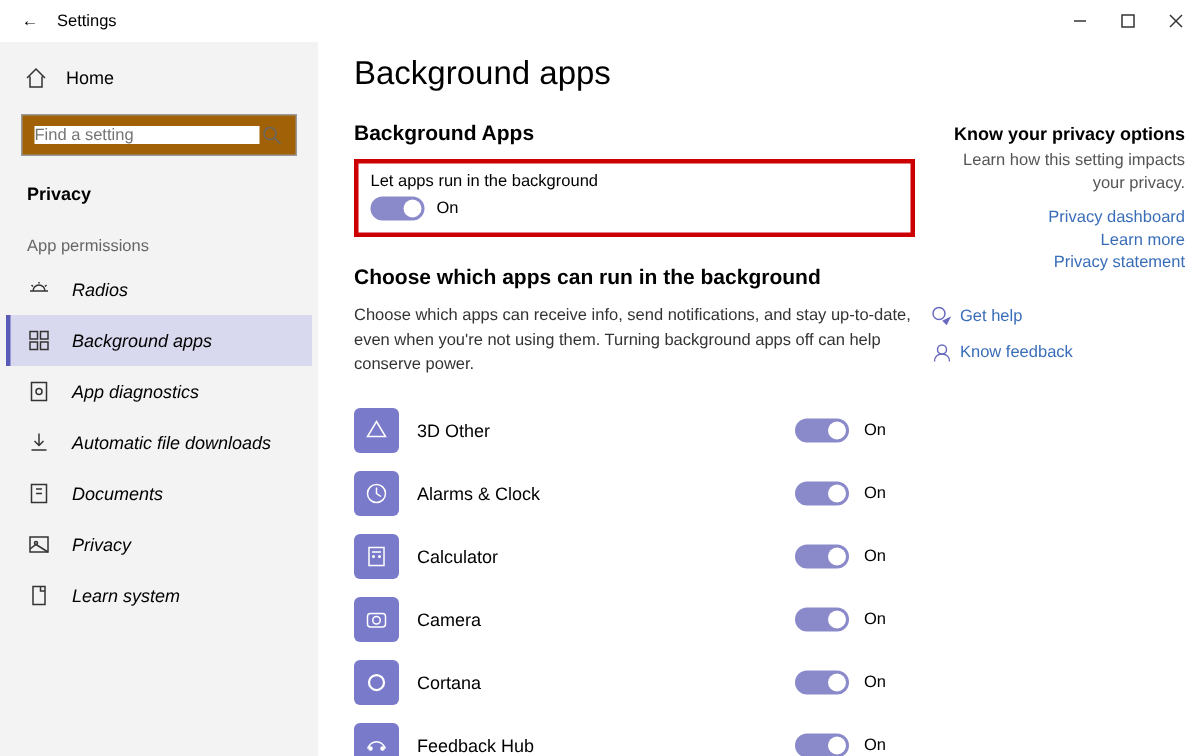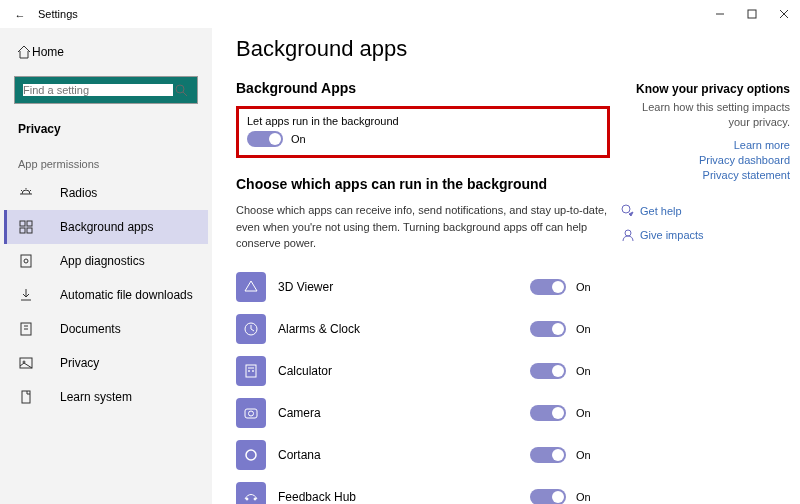--- a/index.html
+++ b/index.html
@@ -5,26 +5,26 @@
 * { box-sizing: border-box; margin: 0; padding: 0; }
 body { font-family: "Segoe UI", sans-serif; font-size: 11px; background: #fff; color: #000; width: 800px; height: 504px; overflow: hidden; }
 .titlebar { height: 28px; display: flex; align-items: center; padding-left: 10px; }
 .titlebar .back { width: 20px; text-align: center; }
 .titlebar .title { margin-left: 8px; font-size: 11px; }
 .titlebar .spacer { flex: 1; }
 .winbtn { width: 32px; height: 28px; display: flex; align-items: center; justify-content: center; }
 .winbtn svg { width: 10px; height: 10px; }
 .container { display: flex; height: calc(100% - 28px); }
 .sidebar { width: 212px; background: #f3f3f3; padding: 8px 4px 0 4px; display: flex; flex-direction: column; }
-.home { display: flex; align-items: center; padding: 8px 12px; font-size: 12px; }
-.search { margin: 8px 10px; display: flex; align-items: center; border: 1px solid #999; background: #0f766e; height: 28px; padding: 0 8px; }
+.home { display: flex; align-items: center; gap: 12px; padding: 8px 12px; font-size: 12px; }
+.search { margin: 8px 10px; display: flex; align-items: center; border: 1px solid #999; background: #a16207; height: 28px; padding: 0 8px; }
 .search input { border: none; outline: none; flex: 1; font-size: 11px; }
 .privacy { padding: 10px 14px; font-weight: 600; font-size: 12px; }
 .section-label { padding: 12px 14px 6px; color: #666; font-size: 11px; }
-.navitem { display: flex; align-items: center; gap: 26px; padding: 9px 14px; font-size: 12px; cursor: pointer; }
+.navitem { display: flex; align-items: center; gap: 14px; padding: 9px 14px; font-size: 12px; cursor: pointer; font-style: italic; }
 .navitem.active { background: #d8d8ee; border-left: 3px solid #5a5ab8; padding-left: 11px; }
 .ic { width: 16px; height: 16px; display: inline-flex; align-items: center; justify-content: center; color: #333; }
 .content { flex: 1; display: flex; padding: 4px 10px 0 24px; overflow: hidden; }
 .main { flex: 1; min-width: 0; }
 h1 { font-size: 22px; font-weight: 400; margin: 4px 0 18px; }
 h2 { font-size: 14px; font-weight: 600; margin: 0 0 10px; }
 .hl { border: 3px solid #c00; padding: 6px 8px 8px; margin: 0 10px 18px 0; }
 .master-label { font-size: 11px; margin-bottom: 4px; }
 .toggle-row { display: flex; align-items: center; gap: 8px; margin-top: 2px; }
 .toggle { width: 36px; height: 16px; border-radius: 10px; background: #8a8acb; position: relative; }
@@ -172,21 +172,21 @@
       </div>
       <h2>Choose which apps can run in the background</h2>
       <p class="desc">Choose which apps can receive info, send notifications, and stay up-to-date, even when you're not using them. Turning background apps off can help conserve power.</p>
       <div id="apps">
           <div class="app">
     <span class="appicon">
               <svg viewBox="0 0 16 16" fill="none" stroke="#fff">
                 <path d="M8 2l6 10H2z"></path>
               </svg>
             </span>
-    <span class="appname">3D Viewer</span>
+    <span class="appname">3D Other</span>
     <span class="tog">
       <span class="toggle"></span>
       <span>On</span>
     </span>
           </div>
           <div class="app">
     <span class="appicon">
               <svg viewBox="0 0 16 16" fill="none" stroke="#fff">
                 <circle cx="8" cy="8" r="6"></circle>
                 <path d="M8 4v4l3 2"></path>
@@ -252,39 +252,39 @@
       <span>On</span>
     </span>
           </div>
         </div>
     </div>
 
     <div class="info">
       <h3>Know your privacy options</h3>
       <p>Learn how this setting impacts your privacy.</p>
       <div id="links">
+          <a href="#">Privacy dashboard</a>
           <a href="#">Learn more</a>
-          <a href="#">Privacy dashboard</a>
           <a href="#">Privacy statement</a>
         </div>
       <div class="help">
         <div class="help-row">
           <span class="ic">
               <svg viewBox="0 0 16 16" fill="none" stroke="currentColor">
                 <circle cx="6" cy="6" r="4"></circle>
                 <path d="M9 11l4-2-2 4z" fill="currentColor"></path>
               </svg>
             </span>
           <span>Get help</span>
         </div>
         <div class="help-row">
           <span class="ic">
               <svg viewBox="0 0 16 16" fill="none" stroke="currentColor">
                 <circle cx="8" cy="6" r="3"></circle>
                 <path d="M3 14c0-3 2-5 5-5s5 2 5 5"></path>
               </svg>
             </span>
-          <span>Give impacts</span>
+          <span>Know feedback</span>
         </div>
       </div>
     </div>
   </div>
 </div>
 
 </body></html>

